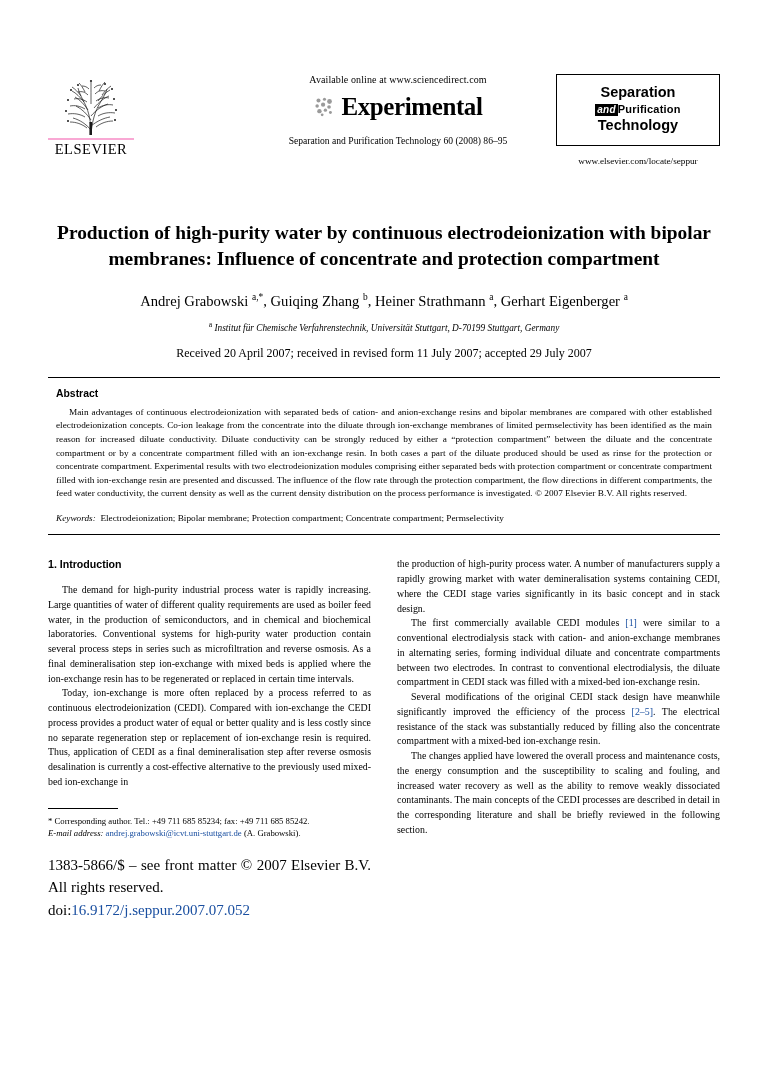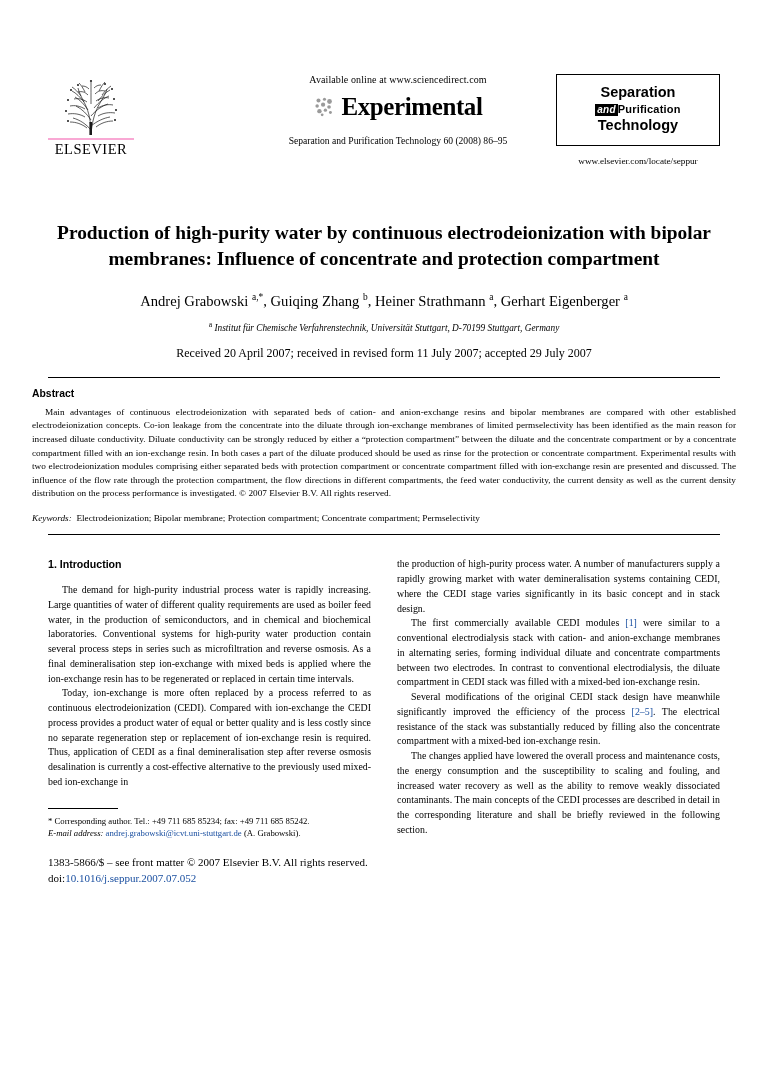--- a/index.html
+++ b/index.html
@@ -141,21 +141,21 @@
     text-align: center;
     font-size: 12px;
   }
 
   .rule {
     margin: 16px 48px 0 48px;
     border-top: 0.9px solid #000;
   }
 
   
-  .abstract-wrap { margin: 0 32px; }
+  .abstract-wrap { margin: 0 56px; }
   .abs-head {
     font-family: "Liberation Sans", sans-serif;
     font-weight: bold;
     font-size: 10.4px;
     margin: 10px 0 7px 0;
   }
   .abs-body {
     font-size: 9.25px;
     line-height: 1.47;
     text-align: justify;
@@ -208,21 +208,21 @@
   }
   .fn-rule {
     width: 70px;
     border-top: 0.9px solid #000;
     margin-bottom: 6px;
   }
   .footnote .mail { font-style: italic; }
   .footnote a { color: #1a4fa0; text-decoration: none; }
   .footer-block {
     margin-top: 14px;
-    font-size: 11px;
+    font-size: 15px;
     line-height: 1.5;
   }
   .footer-block a { color: #1a4fa0; text-decoration: none; }
 </style>
 </head>
 <body>
 
 <div class="page">
 
   <div class="header">
@@ -350,21 +350,21 @@
         <div>
           <span class="mail">E-mail address:</span>
           <a href="#">andrej.grabowski@icvt.uni-stuttgart.de</a>
           <span>(A. Grabowski).</span>
         </div>
       </div>
 
       <div class="footer-block">
         <div>1383-5866/$ – see front matter © 2007 Elsevier B.V. All rights reserved.</div>
         <div>
-          <span>doi:</span><a href="#">10.1016/j.seppur.2007.07.052</a>
+          <span>doi:</span><a href="#">16.9172/j.seppur.2007.07.052</a>
         </div>
       </div>
     </div>
 
     <div class="col">
       <p style="text-indent:0">the production of high-purity process water. A number of manufacturers supply a rapidly growing market with water demineralisation systems containing CEDI, where the CEDI stage varies significantly in its basic concept and in stack design.</p>
       <p>
         The first commercially available CEDI modules <a href="#" class="ref">[1]</a> were similar to a conventional electrodialysis stack with cation- and anion-exchange membranes in alternating series, forming individual diluate and concentrate compartments between two electrodes. In contrast to conventional electrodialysis, the diluate compartment in CEDI stack was filled with a mixed-bed ion-exchange resin.
       </p>
       <p>

